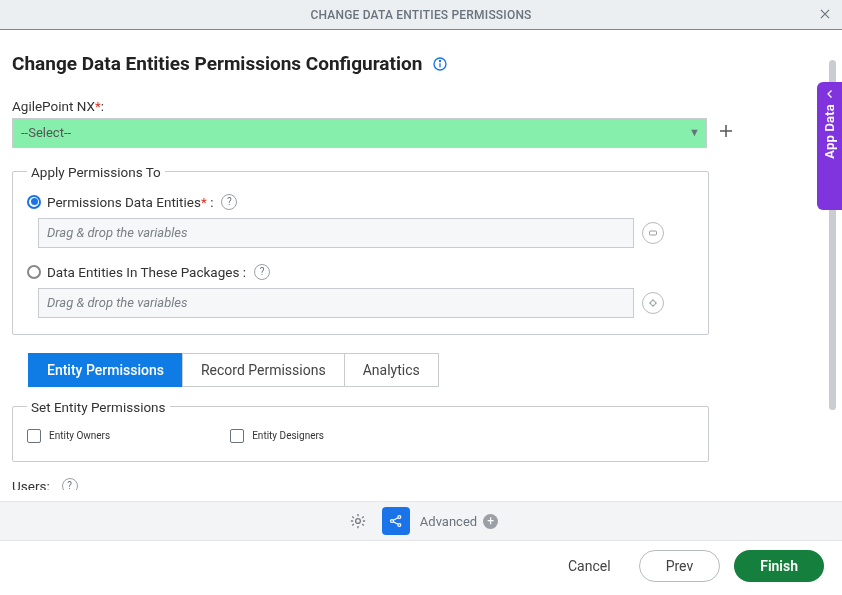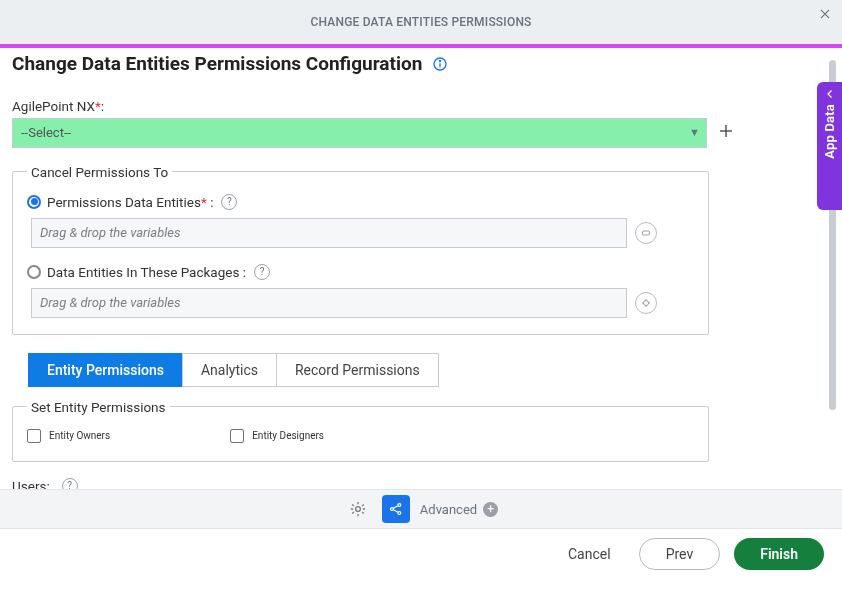--- a/index.html
+++ b/index.html
@@ -1,19 +1,19 @@
 <!DOCTYPE html>
 <html><head>
 <meta charset="utf-8">
 <style>
   * { box-sizing: border-box; }
   html, body { margin:0; padding:0; font-family: "Segoe UI", Roboto, Arial, sans-serif; color:#333; }
   body { width:842px; height:595px; position:relative; background:#fff; overflow:hidden; }
 
-  .dlg-header { height:48px; background:#eceff1; border-bottom:4px solid #d946ef; display:flex; align-items:center; justify-content:center; position:relative; }
+  .dlg-header { height:30px; background:#eceff1; border-bottom:1px solid #d946ef; display:flex; align-items:center; justify-content:center; position:relative; }
   .dlg-header-title { font-size:12px; letter-spacing:0.2px; color:#6a737d; font-weight:500; }
   .close-x { position:absolute; right:10px; top:6px; cursor:pointer; color:#6a737d; }
   .close-x svg { width:14px; height:14px; stroke:#6a737d; }
 
   .content-area { position:absolute; top:30px; left:0; right:0; bottom:105px; overflow:hidden; }
   .scroll-track { position:absolute; right:0; top:0; bottom:0; width:20px; }
   .scroll-thumb { position:absolute; right:6px; top:30px; width:7px; height:350px; background:#c9cdd2; border-radius:4px; }
 
   .side-tab { position:absolute; right:0; top:52px; width:25px; height:128px; background:#8034de; border-top-left-radius:6px; border-bottom-left-radius:6px; color:#fff; display:flex; flex-direction:column; align-items:center; padding-top:6px; cursor:pointer; }
   .side-tab svg.chev { width:12px; height:12px; stroke:#fff; }
@@ -36,38 +36,38 @@
 
   fieldset { border:1px solid #c8ccd0; border-radius:2px; margin:16px 0 0 0; padding:14px 14px 16px 14px; width:697px; }
   legend { font-size:13.5px; color:#333; padding:0 4px; }
 
   .radio-row { display:flex; align-items:center; gap:6px; font-size:13.5px; color:#333; }
   .radio-circle { width:14px; height:14px; border:2px solid #1a73e8; border-radius:50%; display:inline-flex; align-items:center; justify-content:center; cursor:pointer; }
   .radio-circle.empty { border-color:#888; }
   .radio-dot { width:7px; height:7px; background:#1a73e8; border-radius:50%; }
   .help-icon { display:inline-flex; align-items:center; justify-content:center; width:16px; height:16px; border:1px solid #9aa0a6; border-radius:50%; font-size:10px; color:#6a737d; cursor:pointer; margin-left:2px; }
 
-  .dropzone-row { display:flex; align-items:center; gap:8px; margin:8px 0 16px 4px; }
+  .dropzone-row { display:flex; align-items:center; gap:8px; margin:8px 0 16px 11px; }
   .dropzone { flex:0 0 596px; height:30px; border:1px solid #c8ccd0; background:#f6f7f8; display:flex; align-items:center; padding:0 8px; font-size:13px; font-style:italic; color:#7a7f85; }
   .slot-icon { width:22px; height:22px; border:1px solid #b6bbc0; border-radius:50%; display:flex; align-items:center; justify-content:center; color:#7a7f85; cursor:pointer; }
   .slot-icon svg { width:12px; height:12px; stroke:#7a7f85; fill:none; }
 
   .tabs { display:flex; margin-top:18px; width:697px; }
   .tab { border:1px solid #c8ccd0; padding:8px 18px; font-size:14px; color:#444; cursor:pointer; background:#fff; margin-left:-1px; }
   .tab:first-child { margin-left:16px; }
   .tab.active { background:#0f7ce5; border-color:#0f7ce5; color:#fff; font-weight:500; }
 
   fieldset.entity-perm { margin-top:12px; padding:14px 14px 18px 14px; }
   .checkbox-row { display:flex; gap:120px; }
   .checkbox-item { display:flex; align-items:center; gap:8px; font-size:10px; cursor:pointer; color:#333; }
   .checkbox-box { width:14px; height:14px; border:1.5px solid #6a737d; border-radius:2px; }
 
   .users-row { display:flex; align-items:center; gap:10px; font-size:13.5px; margin-top:16px; }
 
-  .footer { position:absolute; left:0; right:0; bottom:16px; height:90px; background:#fff; }
+  .footer { position:absolute; left:0; right:0; bottom:4px; height:90px; background:#fff; }
   .footer-toolbar { height:40px; background:#f3f4f6; border-top:1px solid #e3e5e8; border-bottom:1px solid #e3e5e8; display:flex; align-items:center; justify-content:center; gap:10px; }
   .tool-btn { width:28px; height:28px; border-radius:4px; display:flex; align-items:center; justify-content:center; cursor:pointer; }
   .tool-btn.gear svg { width:18px; height:18px; stroke:#7a7f85; }
   .tool-btn.share { background:#1a73e8; }
   .tool-btn.share svg { width:16px; height:16px; stroke:#fff; fill:none; }
   .advanced-label { font-size:13px; color:#6a737d; display:flex; align-items:center; gap:6px; cursor:pointer; }
   .plus-circle { width:15px; height:15px; border-radius:50%; background:#9aa0a6; color:#fff; display:flex; align-items:center; justify-content:center; font-size:12px; line-height:1; }
 
   .footer-actions { height:50px; display:flex; align-items:center; justify-content:flex-end; gap:14px; padding-right:18px; }
   .btn-text { font-size:14px; color:#444; padding:8px 14px; cursor:pointer; }
@@ -121,21 +121,21 @@
         <span class="select-caret">▼</span>
       </div>
       <span class="add-btn">
         <svg viewBox="0 0 24 24" fill="none" stroke-width="2">
             <path d="M12 4 V20 M4 12 H20"></path>
           </svg>
       </span>
     </div>
 
     <fieldset>
-      <legend>Cancel Permissions To</legend>
+      <legend>Apply Permissions To</legend>
 
       <div class="radio-row">
         <span class="radio-circle">
             <span class="radio-dot"></span>
           </span>
         <span><span>Permissions Data Entities</span><span class="required">*</span><span> :</span></span>
         <span class="help-icon">?</span>
       </div>
       <div class="dropzone-row">
         <div class="dropzone">
@@ -161,22 +161,22 @@
           <svg viewBox="0 0 24 24" stroke-width="1.5">
               <circle cx="12" cy="12" r="5"></circle>
               <path d="M12 7 V4 M12 17 V20 M7 12 H4 M17 12 H20"></path>
             </svg>
         </span>
       </div>
     </fieldset>
 
     <div class="tabs">
       <div class="tab active">Entity Permissions</div>
+      <div class="tab">Record Permissions</div>
       <div class="tab">Analytics</div>
-      <div class="tab">Record Permissions</div>
     </div>
 
     <fieldset class="entity-perm">
       <legend>Set Entity Permissions</legend>
       <div class="checkbox-row">
         <label class="checkbox-item">
           <span class="checkbox-box"></span>
           <span>Entity Owners</span>
         </label>
         <label class="checkbox-item">

